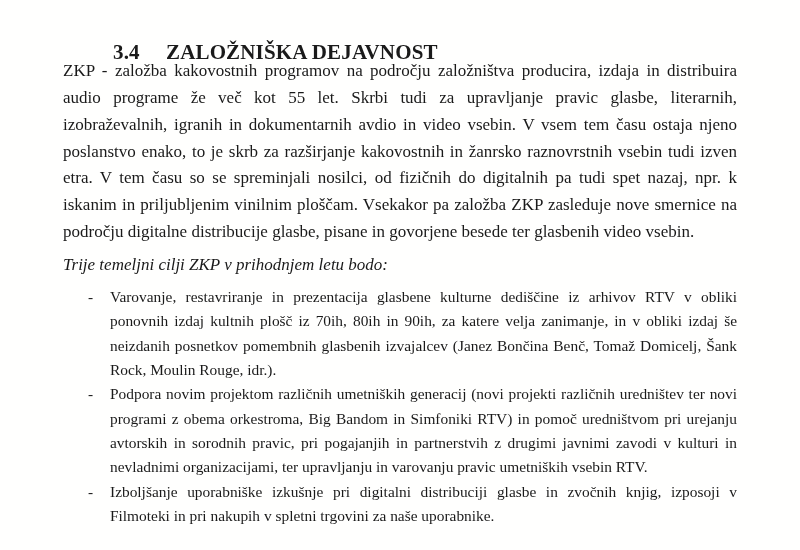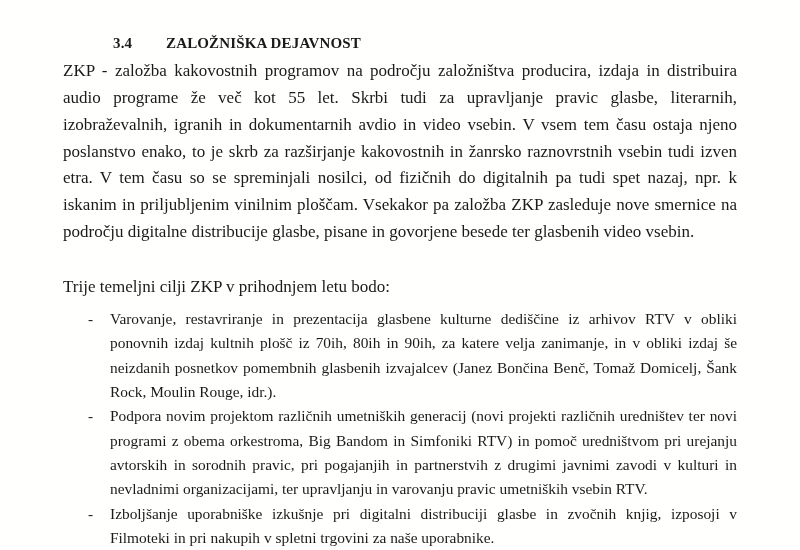--- a/index.html
+++ b/index.html
@@ -22,21 +22,21 @@
     height: 550px;
     box-sizing: border-box;
   }
 
   
   .section-heading {
     position: absolute;
     left: 113px;
     top: 22px;
     width: 624px;
-    font-size: 15px;
+    font-size: 21px;
     font-weight: bold;
     letter-spacing: 0.15px;
     line-height: 1.25;
     white-space: nowrap;
   }
   .section-heading .num {
     display: inline-block;
     width: 53px;
   }
   .section-heading .title {
@@ -54,21 +54,22 @@
   p.para {
     margin: 0 0 0 0;
     font-size: 17px;
     line-height: 1.58;
     text-align: justify;
     text-justify: inter-word;
     hyphens: none;
   }
 
   p.para.intro {
-    margin-top: 28px;
+    margin-top: 6px;
+    font-style: italic;
   }
 
   
   ul.dash-list {
     list-style: none;
     margin: 6px 0 0 0;
     padding: 0;
   }
   ul.dash-list > li {
     position: relative;

